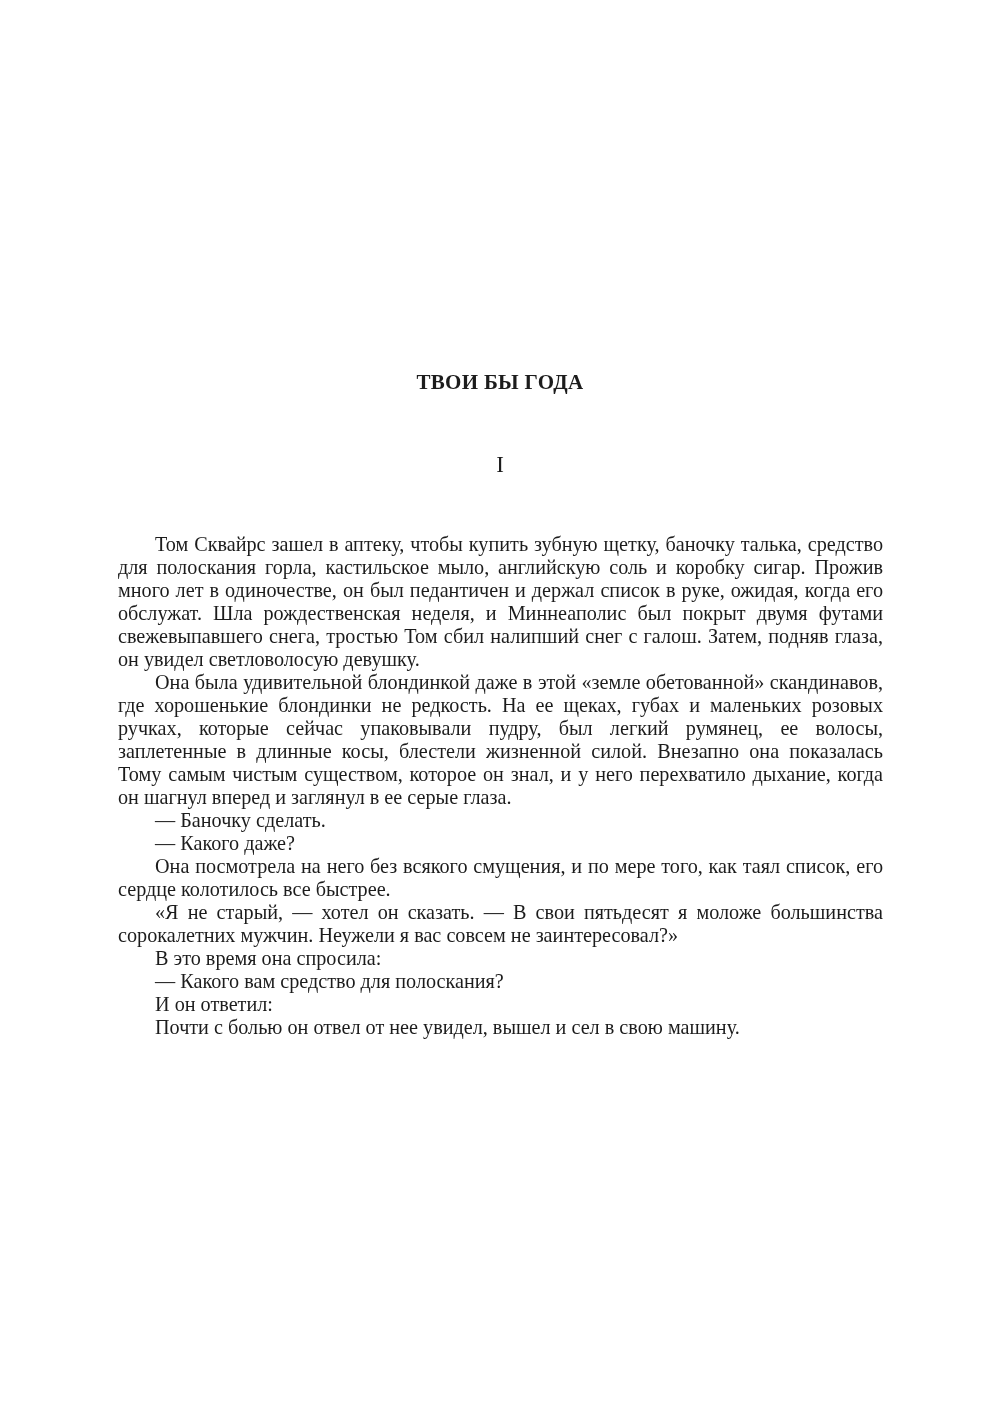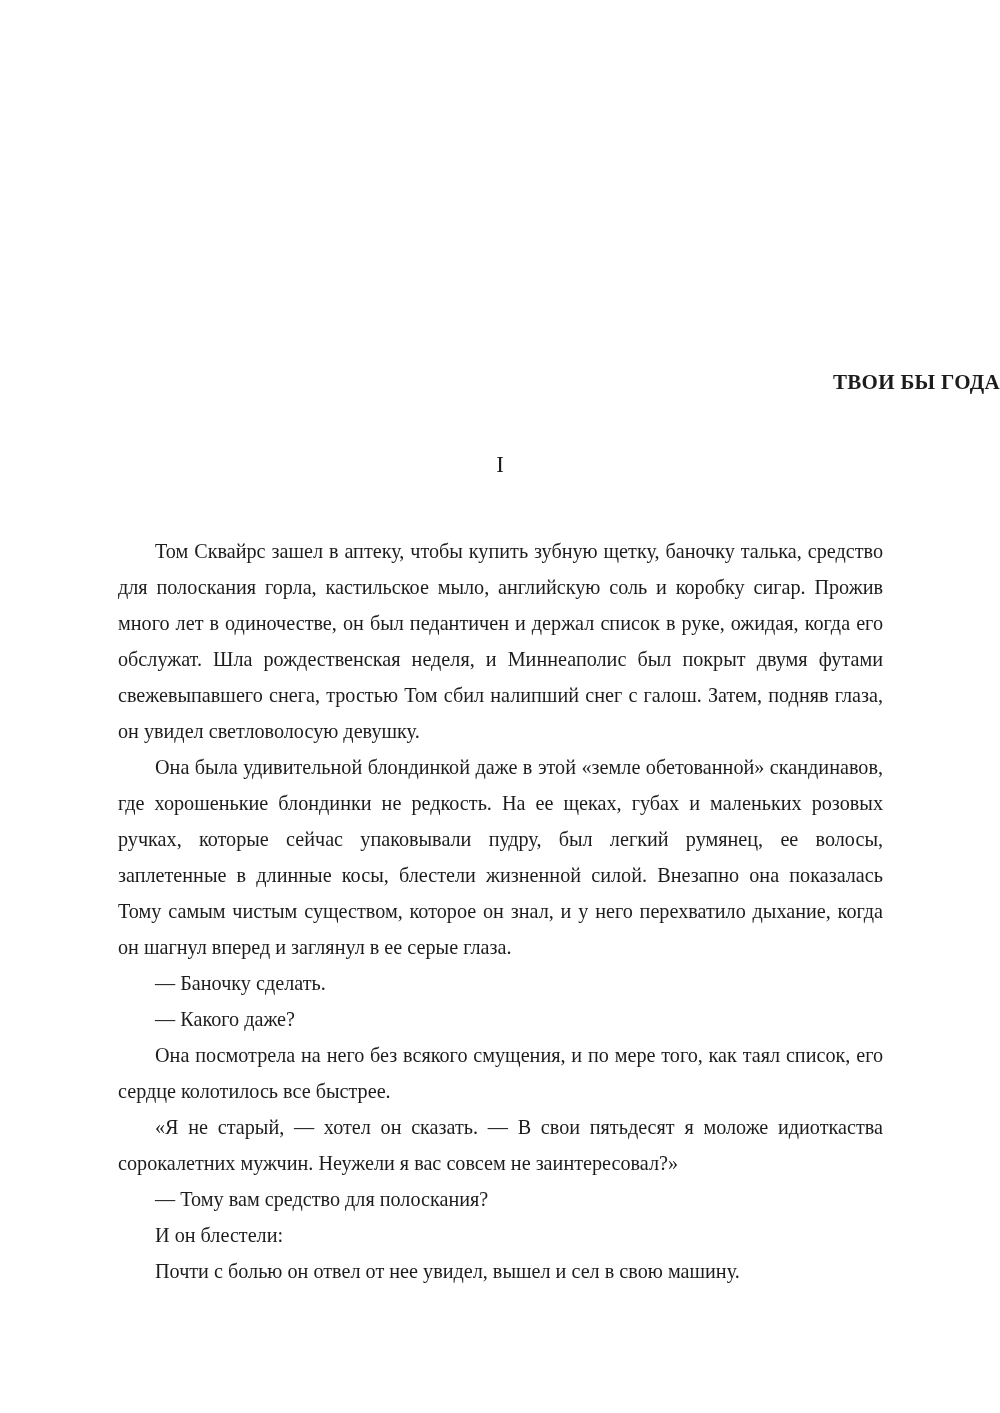--- a/index.html
+++ b/index.html
@@ -20,21 +20,21 @@
       left: 0;
       top: 0;
       width: 1000px;
       height: 1413px;
     }
     .chapter-title {
       position: absolute;
       top: 370px;
       left: 0;
       width: 1000px;
-      text-align: right;
+      text-align: center;
       font-size: 21px;
       font-weight: bold;
       letter-spacing: 0.3px;
       margin: 0;
     }
     .section-number {
       position: absolute;
       top: 452px;
       left: 0;
       width: 1000px;
@@ -42,21 +42,21 @@
       font-size: 23px;
       margin: 0;
       font-weight: normal;
     }
     .text-body {
       position: absolute;
       top: 533px;
       left: 118px;
       width: 765px;
       font-size: 20.2px;
-      line-height: 36px;
+      line-height: 23px;
     }
     .text-body p {
       margin: 0;
       text-indent: 37px;
       text-align: justify;
       text-align-last: left;
       hyphens: manual;
     }
   </style>
 </head>
@@ -65,18 +65,19 @@
 <div class="page">
   <h1 class="chapter-title">ТВОИ БЫ ГОДА</h1>
   <h2 class="section-number">I</h2>
 
   <div class="text-body">
     <p>Том Сквайрс зашел в аптеку, чтобы купить зубную щетку, баночку талька, средство для полоскания горла, кастильское мыло, английскую соль и коробку сигар. Прожив много лет в одиночестве, он был педантичен и держал список в руке, ожидая, когда его обслужат. Шла рождественская неделя, и Миннеа­полис был покрыт двумя футами свежевыпавшего снега, тростью Том сбил налипший снег с галош. Затем, подняв глаза, он увидел светловолосую девушку.</p>
     <p>Она была удивительной блондинкой даже в этой «земле обетованной» скандинавов, где хорошенькие блондинки не редкость. На ее щеках, губах и маленьких розовых ручках, которые сейчас упаковывали пудру, был легкий румянец, ее волосы, заплетенные в длинные косы, блестели жизненной силой. Внезапно она показалась Тому самым чистым существом, которое он знал, и у него перехватило дыхание, когда он шагнул вперед и заглянул в ее серые глаза.</p>
     <p>— Баночку сделать.</p>
     <p>— Какого даже?</p>
     <p>Она посмотрела на него без всякого смущения, и по мере того, как таял список, его сердце колотилось все быстрее.</p>
-    <p>«Я не старый, — хотел он сказать. — В свои пятьдесят я моложе идиотка­ства сорокалетних мужчин. Неужели я вас совсем не заинтересовал?»</p>
-    <p>— Тому вам средство для полоскания?</p>
-    <p>И он блестели:</p>
+    <p>«Я не старый, — хотел он сказать. — В свои пятьдесят я моложе большин­ства сорокалетних мужчин. Неужели я вас совсем не заинтересовал?»</p>
+    <p>В это время она спросила:</p>
+    <p>— Какого вам средство для полоскания?</p>
+    <p>И он ответил:</p>
     <p>Почти с болью он отвел от нее увидел, вышел и сел в свою машину.</p>
   </div>
 </div>
 
 </body></html>

